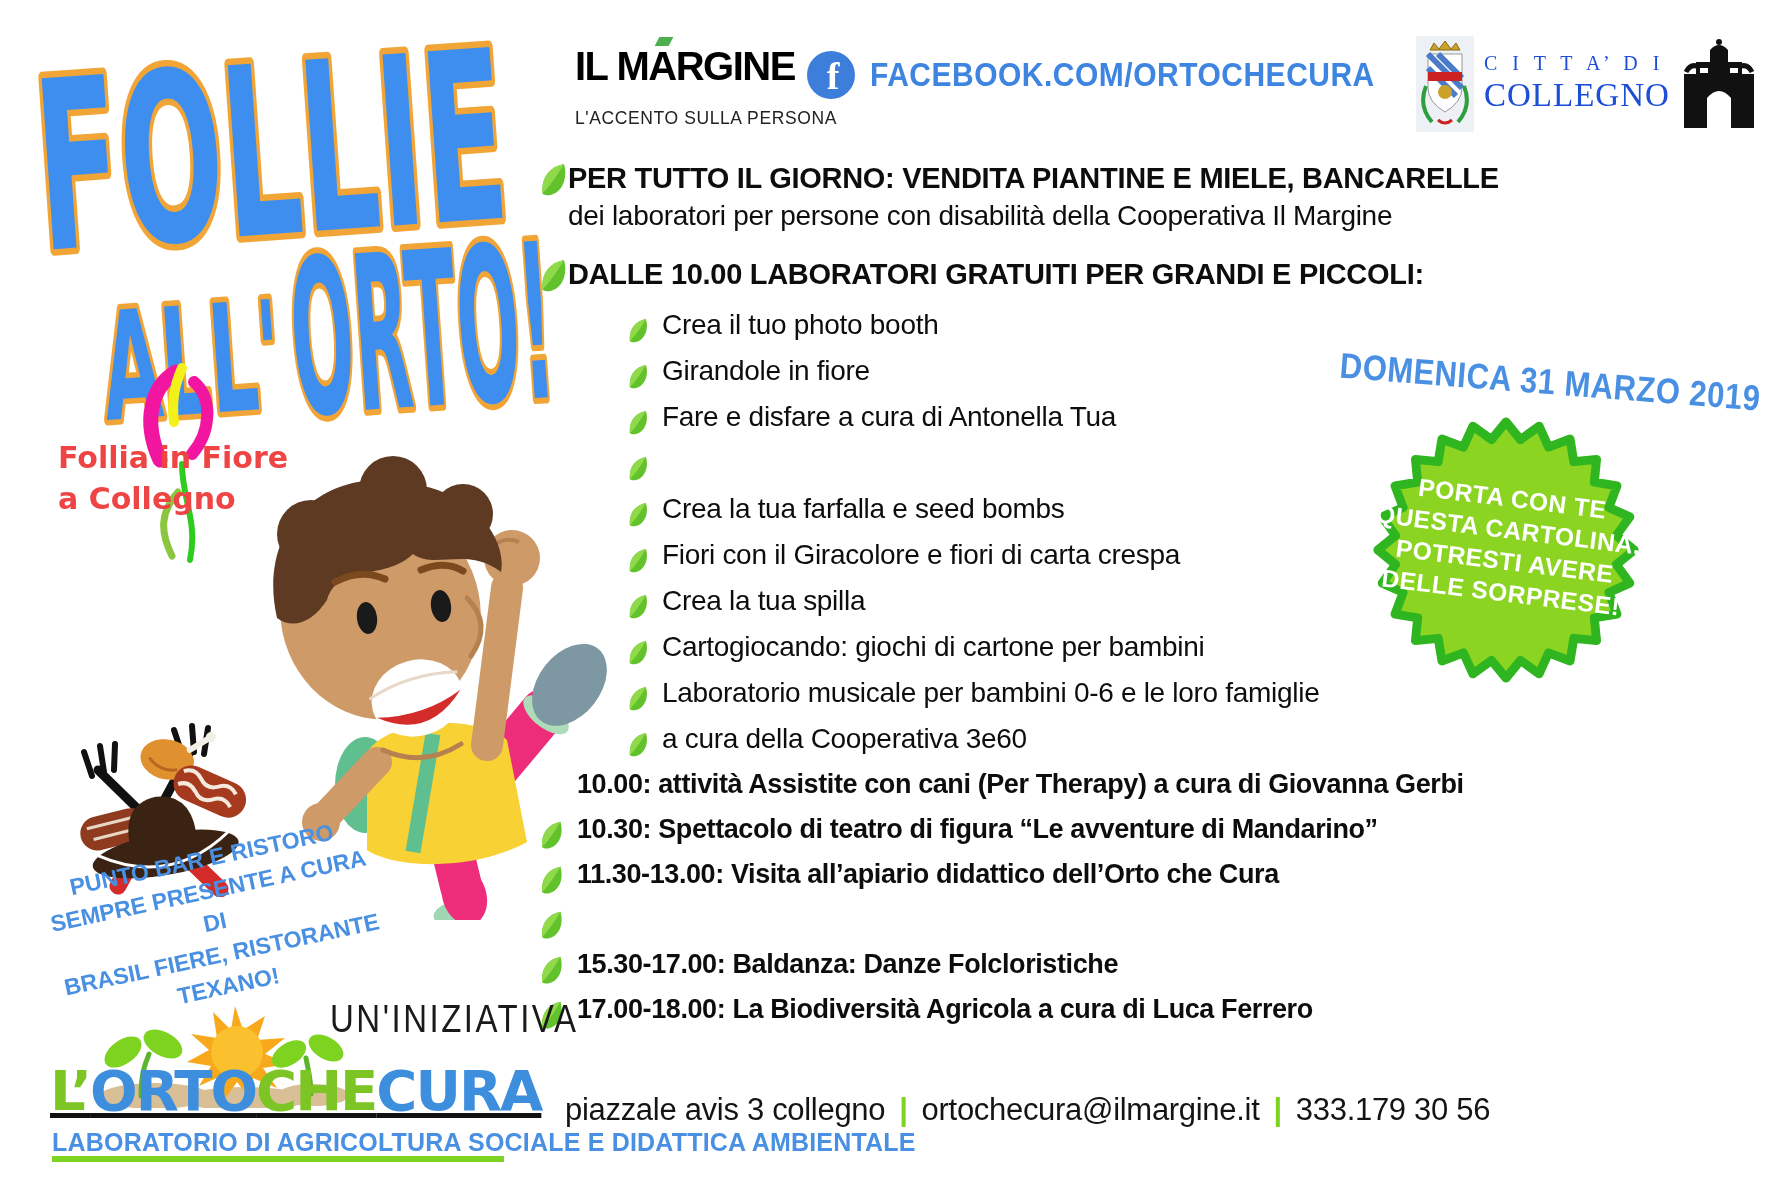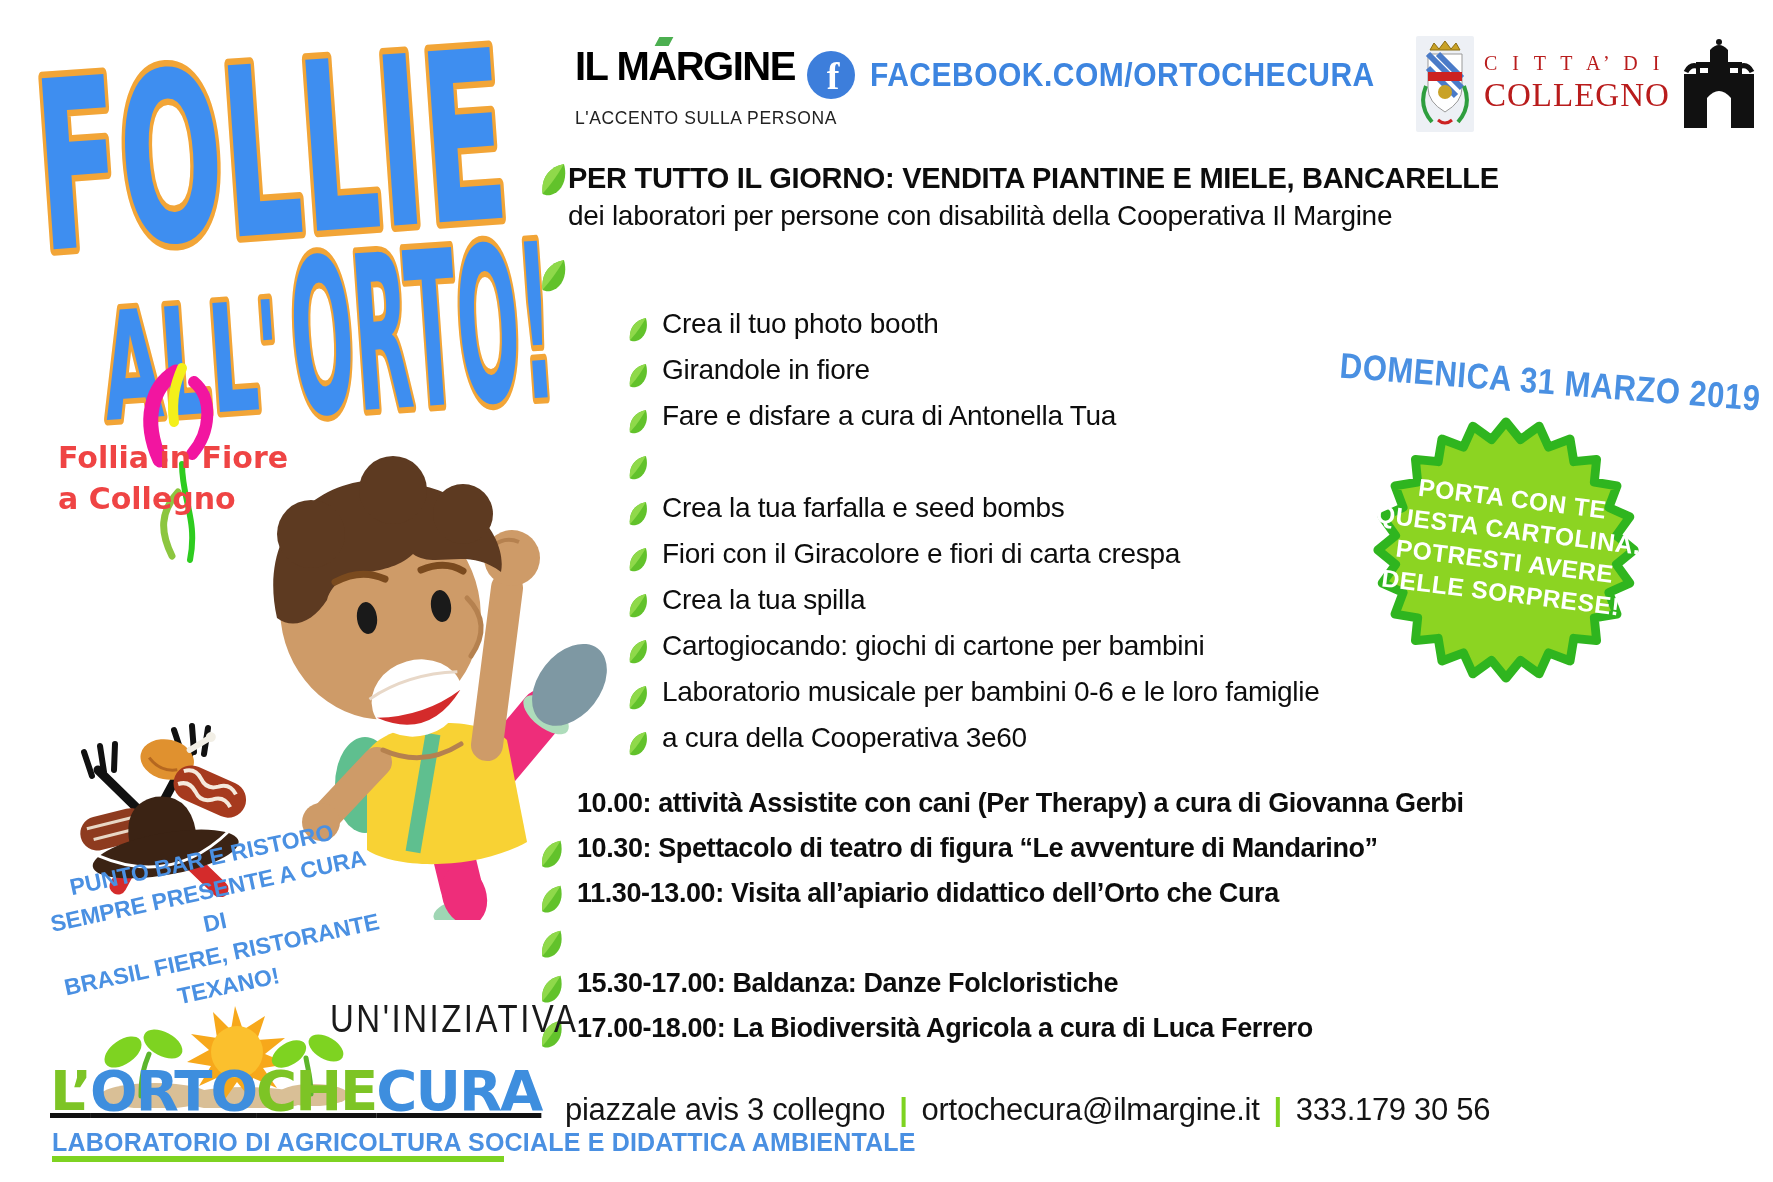--- a/index.html
+++ b/index.html
@@ -14,37 +14,37 @@
   
   .margine{left:575px;top:44px;}
   .margine-name{position:relative;font-family:"Liberation Sans",sans-serif;font-weight:bold;font-size:40px;letter-spacing:-1.5px;color:#000000;}
   .margine-accent{position:absolute;left:82px;top:-7px;width:14px;height:9px;background:#4CAF50;transform:skewX(-28deg);}
   .margine-tagline{font-size:17.5px;letter-spacing:.6px;color:#222;margin-top:19px;}
 
   .fb{left:806px;top:50px;display:flex;align-items:center;gap:14px;}
   .fb-text{font-size:30px;font-weight:bold;color:#3D85E0;letter-spacing:.5px;transform:scaleY(1.12);transform-origin:left center;}
 
   .collegno{left:1416px;top:36px;display:flex;align-items:flex-start;gap:10px;}
-  .collegno-text{font-family:"Liberation Serif",serif;color:#b91c1c;padding-top:16px;}
+  .collegno-text{font-family:"Liberation Serif",serif;color:#1d4ed8;padding-top:16px;}
   .collegno-l1{font-size:20px;letter-spacing:5px;white-space:nowrap;}
   .collegno-l2{font-size:33px;letter-spacing:1px;margin-top:2px;}
 
   
   .program{left:540px;top:160px;width:1080px;}
   .prog-item{display:flex;}
   .prog-item + .prog-item{margin-top:24px;}
   .leaf{flex:none;}
   .leaf.lg{width:28px;height:33px;margin-top:3px;}
   .leaf.sm{width:21px;height:25px;margin-top:9px;}
   .leaf.md{width:24px;height:28px;margin-top:7px;}
   .prog-bold{font-weight:bold;font-size:29px;letter-spacing:-.3px;line-height:1.25;color:#0d0d0d;}
   .prog-sub{font-size:28px;letter-spacing:-.3px;color:#0d0d0d;margin-top:4px;}
   .workshops{list-style:none;margin:16px 0 0 88px;padding:0;}
   .workshops li{display:flex;gap:13px;height:46px;align-items:flex-start;font-size:28px;letter-spacing:-.3px;color:#0d0d0d;}
-  .schedule{margin-top:20px;text-align:center;}
+  .schedule{text-align:center;}
   .sched-row{display:flex;gap:13px;height:45px;align-items:flex-start;font-size:27px;font-weight:bold;letter-spacing:-.4px;color:#0d0d0d;}
   .sched-row.no-leaf{padding-left:37px;}
 
   
   .date-badge{left:1340px;top:348px;width:420px;font-size:31px;font-weight:bold;color:#4A90E2;letter-spacing:.5px;transform:rotate(4.5deg) scaleY(1.15);transform-origin:left center;white-space:nowrap;}
   #surprise-badge{left:1368px;top:412px;width:276px;height:276px;}
   #surprise-badge text{font-family:"Liberation Sans",sans-serif;font-weight:bold;fill:#fff;font-size:25px;letter-spacing:.5px;text-anchor:middle;}
 
   
   .follia-text{left:58px;top:438px;color:#ef4444;font-weight:bold;font-size:30px;line-height:1.35;font-family:"DejaVu Sans",sans-serif;}
@@ -132,20 +132,21 @@
         </svg>
       <div>
         <div class="prog-bold">PER TUTTO IL GIORNO: VENDITA PIANTINE E MIELE, BANCARELLE</div>
         <div class="prog-sub">dei laboratori per persone con disabilità della Cooperativa Il Margine</div>
       </div>
     </div>
     <div class="prog-item">
       <svg class="leaf lg">
           <use href="#leaf"></use>
         </svg>
+      <div class="prog-bold">DALLE 10.00 LABORATORI GRATUITI PER GRANDI E PICCOLI:</div>
     </div>
 
     <ul class="workshops">
       <li>
           <svg class="leaf sm">
             <use href="#leaf"></use>
           </svg>
           <span>Crea il tuo photo booth</span>
         </li>
       <li>

